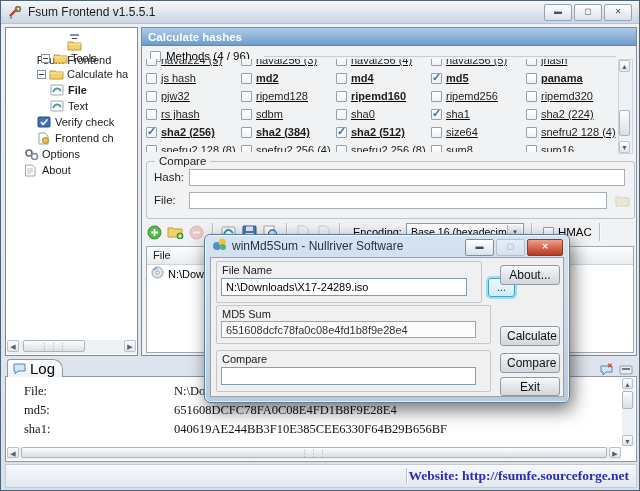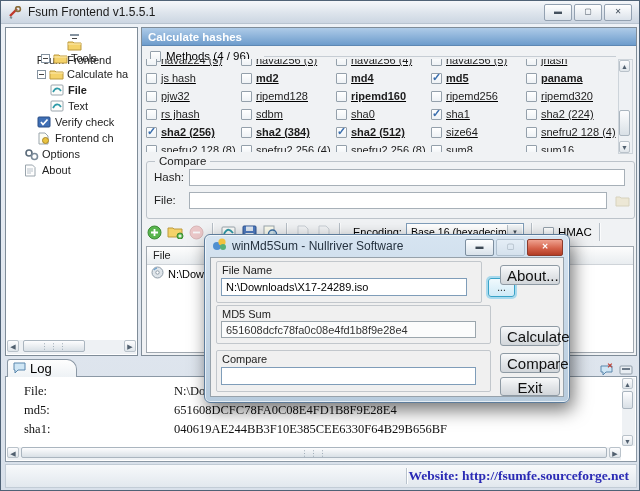--- a/index.html
+++ b/index.html
@@ -59,23 +59,23 @@
   .combo-arrow{position:absolute;right:1px;top:1px;bottom:1px;width:14px;background:linear-gradient(#f4f7f9,#d6dde3);
                border-left:1px solid #b9c2ca;font-size:6px;color:#3d4a56;text-align:center;line-height:15px;}
   .hmac{display:flex;align-items:center;gap:4px;font-size:11.5px;margin-left:4px;}
   
   .filelist{position:absolute;left:4px;top:218px;width:488px;bottom:2px;background:#fff;border:1px solid #a0a8b0;box-sizing:border-box;}
   .fl-header{height:17px;background:linear-gradient(#fdfdfd,#e9edf0);border-bottom:1px solid #cfd4d9;
              font-size:11px;color:#222;padding-left:6px;line-height:17px;}
   .fl-row{display:flex;align-items:center;gap:4px;height:17px;font-size:11px;padding-left:4px;white-space:nowrap;}
   
   .logpanel{position:absolute;left:4px;top:358px;width:632px;height:103px;}
-  .log-tab{position:absolute;left:2px;top:0;width:70px;height:18px;background:linear-gradient(#fefefe,#eef2f5);
+  .log-tab{position:absolute;left:2px;top:0;width:56px;height:18px;background:linear-gradient(#fefefe,#eef2f5);
            border:1px solid #8b98a5;border-bottom:none;border-radius:3px 10px 0 0;display:flex;align-items:center;
-           gap:4px;padding-left:5px;font-size:13px;box-sizing:border-box;z-index:2;}
+           gap:4px;padding-left:5px;font-size:15px;box-sizing:border-box;z-index:2;}
   .log-topicons{position:absolute;right:4px;top:2px;display:flex;gap:5px;z-index:2;}
   .log-content{position:absolute;left:0;top:17px;right:0;bottom:0;background:#fff;border:1px solid #8b98a5;box-sizing:border-box;}
   .log-rows{position:absolute;left:0;top:7px;right:16px;font-family:"Liberation Serif",serif;}
   .log-row{display:flex;height:19px;font-size:12.5px;color:#111;}
   .log-row .lbl{width:168px;padding-left:18px;box-sizing:border-box;}
   .log-hscroll{position:absolute;left:1px;bottom:1px;right:15px;height:13px;background:#eef1f4;}
   .log-vscroll{position:absolute;right:1px;top:1px;bottom:15px;width:13px;background:#eef1f4;}
   
   .statusbar{position:absolute;left:4px;top:463px;width:632px;height:24px;background:linear-gradient(#f7f9fb,#e2e8ee);
              border:1px solid #c2ccd6;box-sizing:border-box;}
@@ -92,21 +92,21 @@
            font-size:8px;line-height:13px;text-align:center;color:#3e4a56;}
   .dlg-close{width:34px;background:linear-gradient(#efa290,#d5624a 55%,#b23c24);border-color:#8c3a2a;color:#fff;font-weight:bold;}
   .dlg-content{position:absolute;left:5px;right:5px;top:22px;bottom:5px;background:#f0f0f0;border:1px solid #97a2ab;box-sizing:border-box;}
   .dgroup{position:absolute;border:1px solid #c2c7cc;border-radius:2px;}
   .dgroup-label{position:absolute;left:5px;top:2px;font-size:11px;color:#222;}
   .dinput{position:absolute;border:1px solid #7f9db9;background:#fff;height:18px;box-sizing:border-box;
           font-family:"Liberation Sans",sans-serif;font-size:11px;padding:0 4px;}
   .dinput.ro{border-color:#9ba6ad;background:#fbfcfc;color:#333;}
   .dbtn{position:absolute;width:60px;height:20px;border:1px solid #8e9aa4;border-radius:3px;
         background:linear-gradient(#f8f9fa,#e3e6e9 50%,#d2d6da);font-family:"Liberation Sans",sans-serif;
-        font-size:15px;color:#111;}
+        font-size:12px;color:#111;}
   .browse-btn{position:absolute;width:27px;height:19px;border:1px solid #3aa3c8;border-radius:3px;
               background:linear-gradient(#f0f9fd,#cfeaf7);box-shadow:0 0 0 2px rgba(96,194,233,.5);
               font-size:10px;color:#222;}
 </style>
 </head>
 <body>
 
 <div class="stage">
 
   <div class="titlebar">

